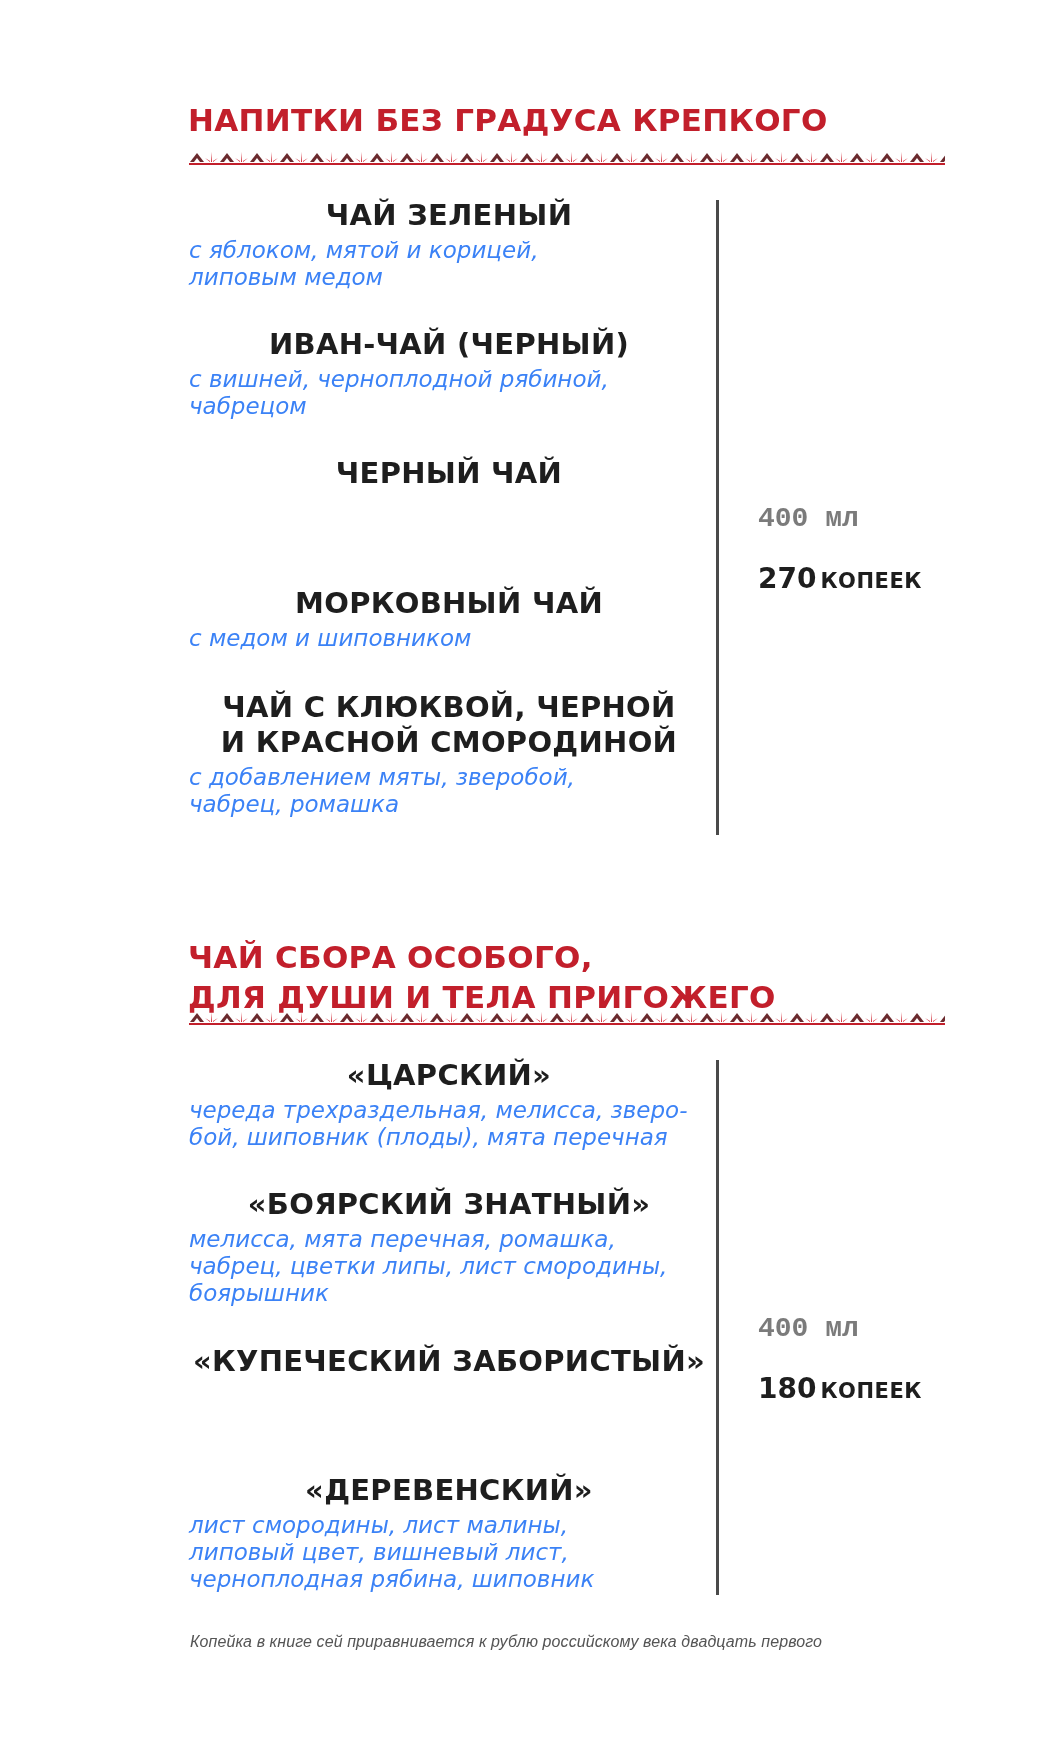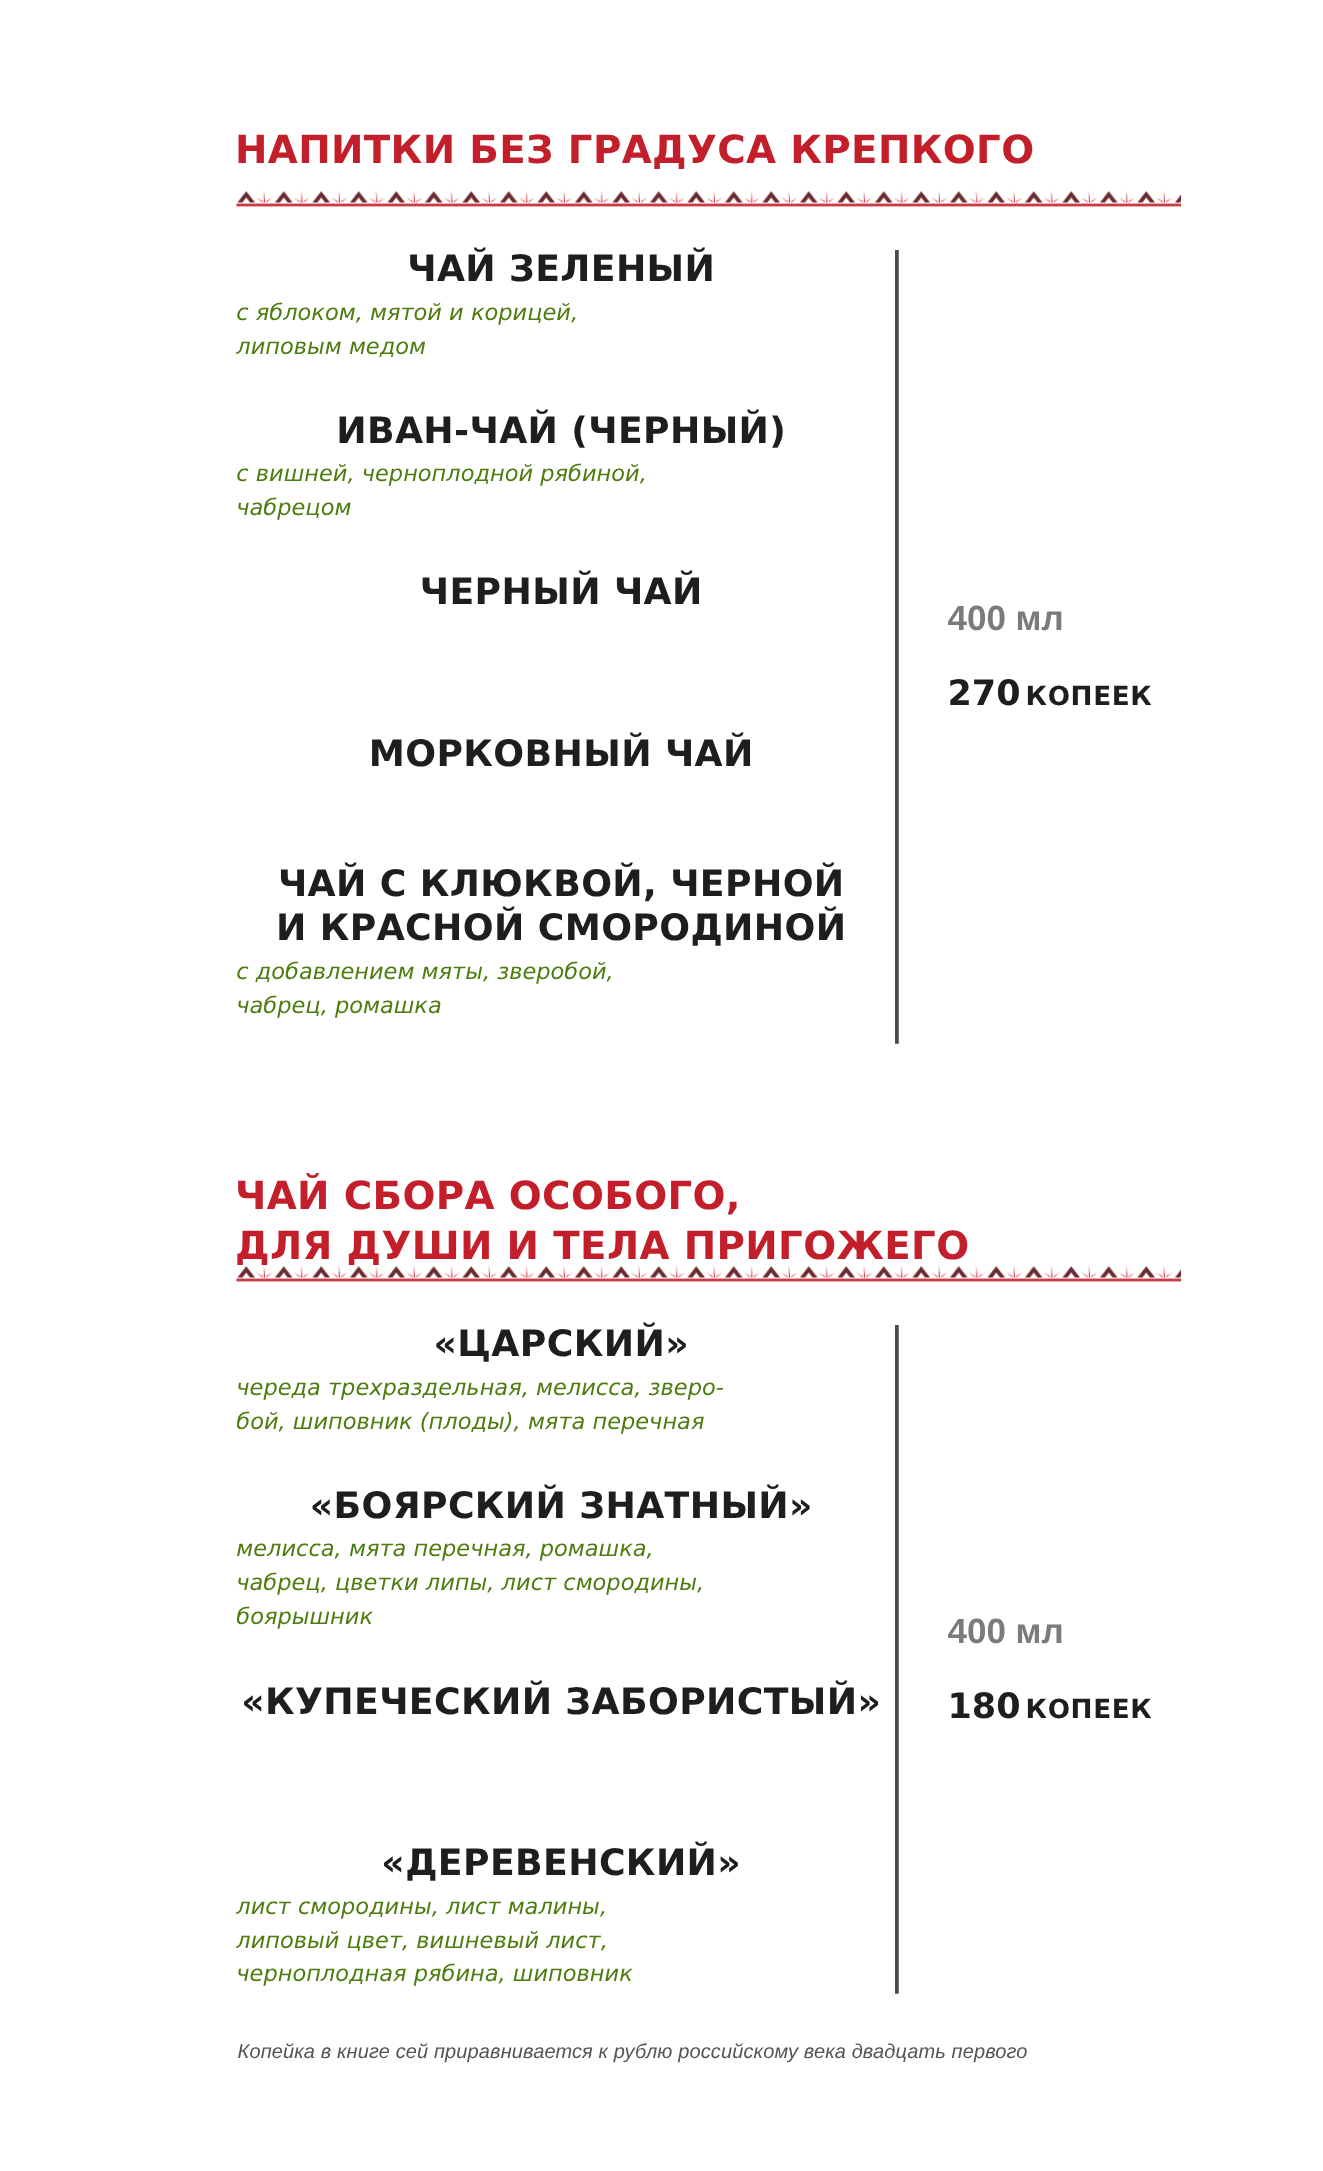--- a/index.html
+++ b/index.html
@@ -51,37 +51,38 @@
       line-height: 35px;
       color: #1e1e1e;
       letter-spacing: 0.3px;
       white-space: pre-line;
       margin: 0;
       text-align: center;
     }
     .item-desc {
       font-family: "DejaVu Sans", sans-serif;
       font-style: italic;
-      font-size: 18px;
+      font-size: 23px;
       line-height: 27px;
-      color: #4d7c0f;
+      color: #3b82f6;
       white-space: pre-line;
       margin: 4px 0 0 0;
       font-weight: normal;
     }
     .price-block {
       position: absolute;
       left: 758px;
     }
     .volume {
-      font-family: Liberation Sans, sans-serif;
+      font-family: Liberation Mono, monospace;
       font-size: 28px;
       line-height: 34px;
       color: #7b7b7b;
       font-weight: 600;
+      margin-top: 24px;
     }
     .price {
       font-family: "DejaVu Sans", sans-serif;
       margin-top: 26px;
       color: #1e1e1e;
       white-space: nowrap;
     }
     .price-amount {
       font-size: 28px;
       font-weight: bold;
@@ -146,20 +147,21 @@
   <p class="item-desc">с вишней, черноплодной рябиной,
 чабрецом</p>
 </div>
 
 <div class="item" style="top:456px;">
   <h3 class="item-name">ЧЕРНЫЙ ЧАЙ</h3>
 </div>
 
 <div class="item" style="top:586px;">
   <h3 class="item-name">МОРКОВНЫЙ ЧАЙ</h3>
+  <p class="item-desc">с медом и шиповником</p>
 </div>
 
 <div class="item" style="top:690px;">
   <h3 class="item-name">ЧАЙ С КЛЮКВОЙ, ЧЕРНОЙ
 И КРАСНОЙ СМОРОДИНОЙ</h3>
   <p class="item-desc">с добавлением мяты, зверобой,
 чабрец, ромашка</p>
 </div>
 
 <div class="price-block" style="top:478px;">

